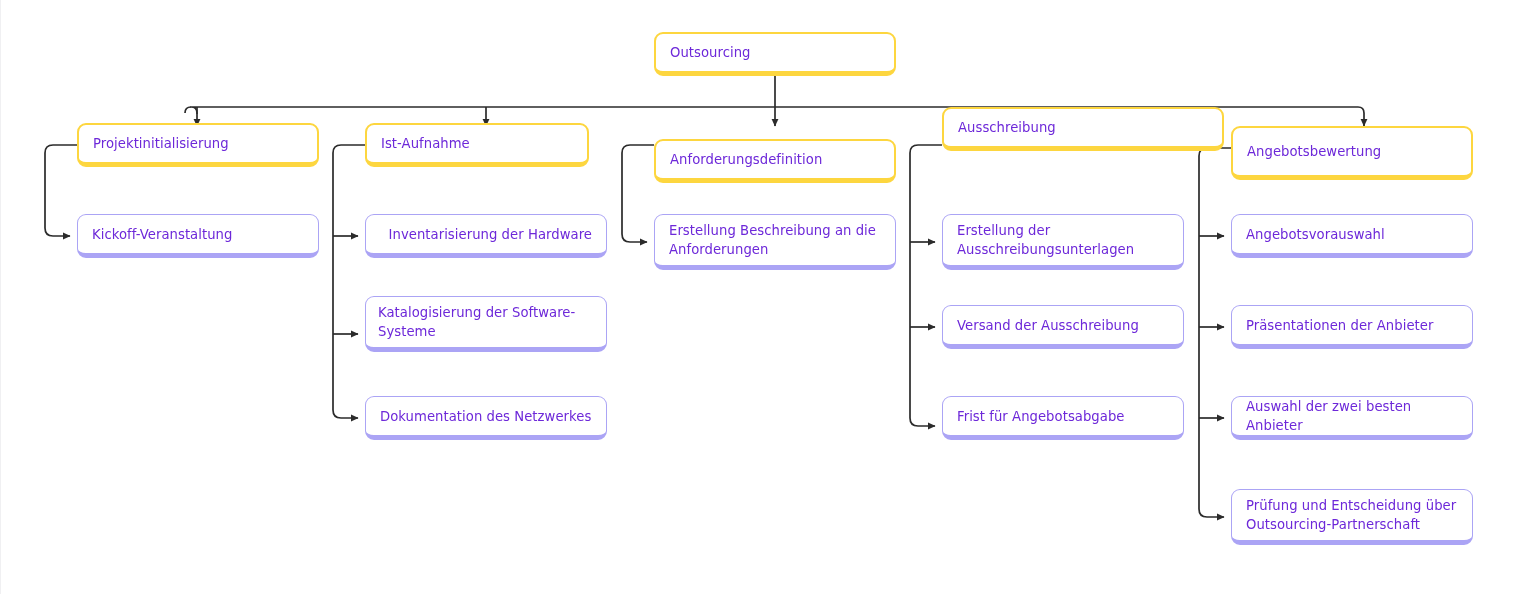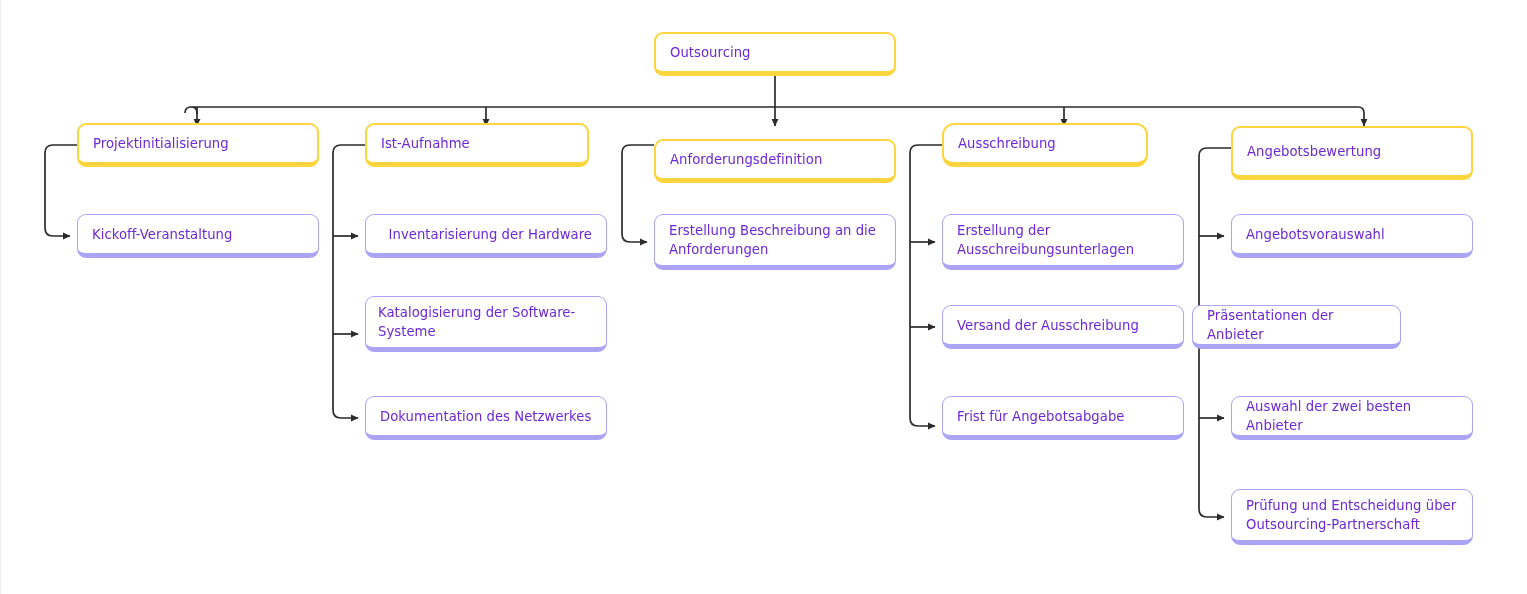--- a/index.html
+++ b/index.html
@@ -134,41 +134,41 @@
   </div>
 
   <div class="node branch" style="left:654px; top:123px; width:242px; height:44px;margin-top:16px;">
     <span class="label">Anforderungsdefinition</span>
   </div>
   <div class="node leaf" style="left:654px; top:214px; width:242px; height:56px;">
     <span class="label">Erstellung Beschreibung an die
 Anforderungen</span>
   </div>
 
-  <div class="node branch" style="left:942px; top:123px; width:206px; height:44px;border-radius:12px;">
+  <div class="node branch" style="left:942px; top:107px; width:282px; height:44px;">
     <span class="label">Ausschreibung</span>
   </div>
   <div class="node leaf" style="left:942px; top:214px; width:242px; height:56px;">
     <span class="label">Erstellung der
 Ausschreibungsunterlagen</span>
   </div>
   <div class="node leaf" style="left:942px; top:305px; width:242px; height:44px;">
     <span class="label">Versand der Ausschreibung</span>
   </div>
   <div class="node leaf" style="left:942px; top:396px; width:242px; height:44px;">
     <span class="label">Frist für Angebotsabgabe</span>
   </div>
 
   <div class="node branch" style="left:1231px; top:126px; width:242px; height:54px;">
     <span class="label">Angebotsbewertung</span>
   </div>
   <div class="node leaf" style="left:1231px; top:214px; width:242px; height:44px;">
     <span class="label">Angebotsvorauswahl</span>
   </div>
-  <div class="node leaf" style="left:1192px; top:305px; width:209px; height:44px;">
+  <div class="node leaf" style="left:1231px; top:305px; width:242px; height:44px;">
     <span class="label">Präsentationen der Anbieter</span>
   </div>
   <div class="node leaf" style="left:1231px; top:396px; width:242px; height:44px;">
     <span class="label">Auswahl der zwei besten Anbieter</span>
   </div>
   <div class="node leaf" style="left:1231px; top:489px; width:242px; height:56px;">
     <span class="label">Prüfung und Entscheidung über
 Outsourcing-Partnerschaft</span>
   </div>
 

